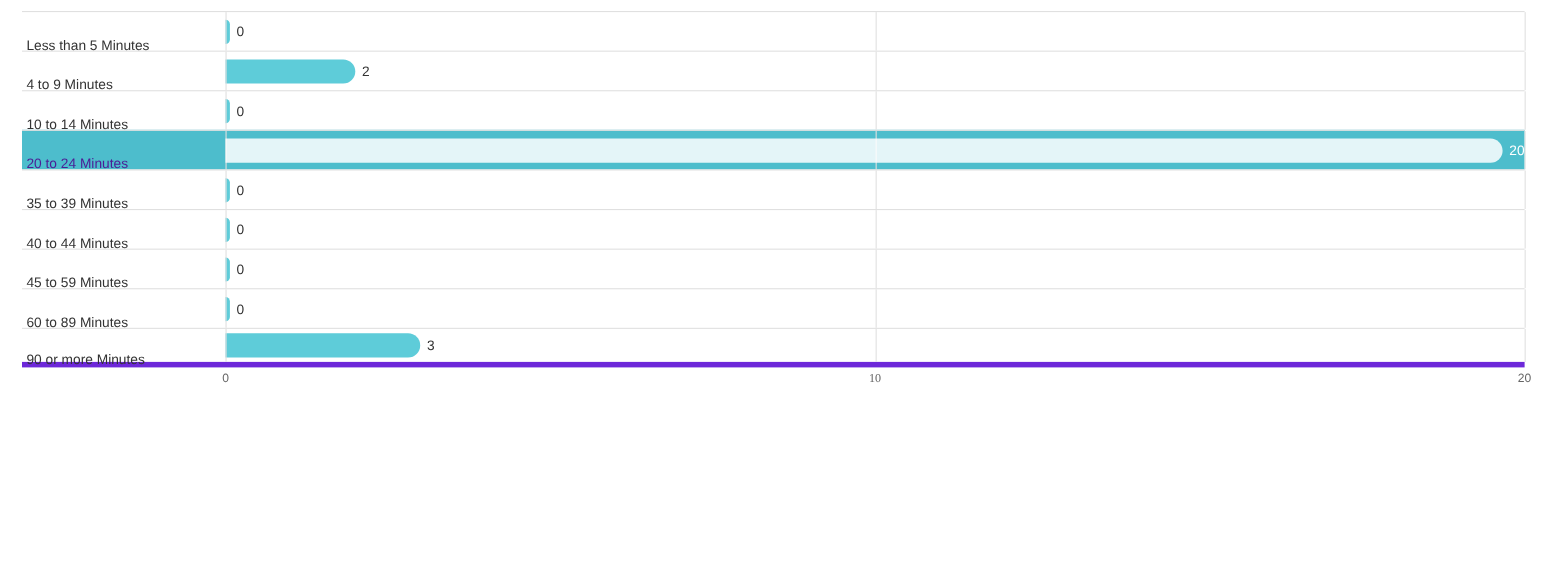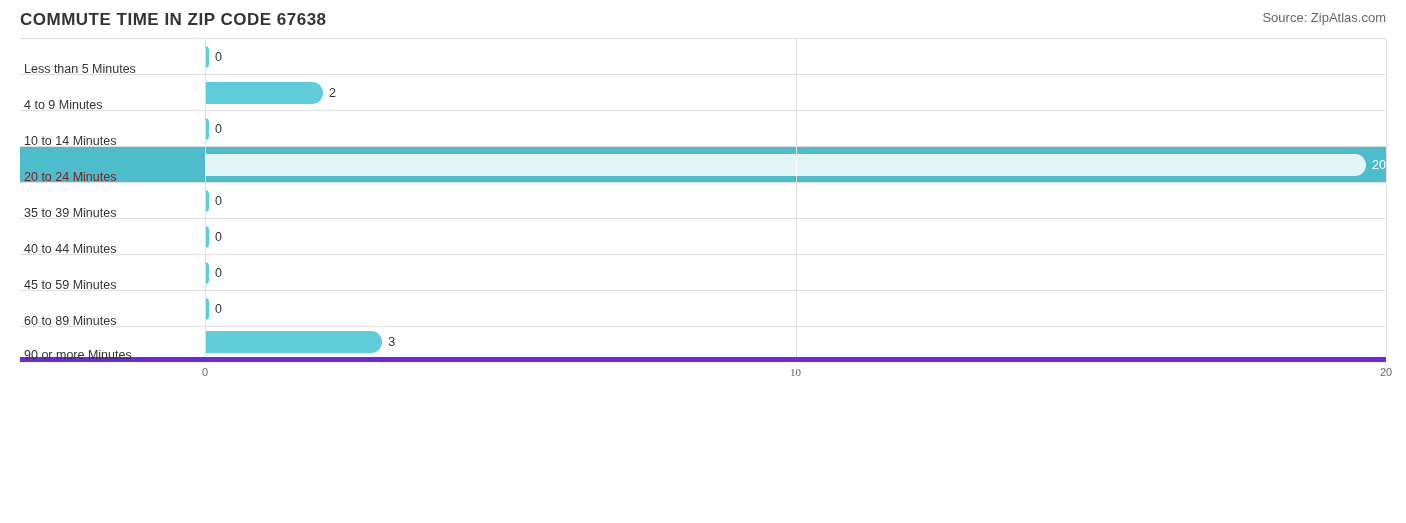--- a/index.html
+++ b/index.html
@@ -37,21 +37,21 @@
       height: 36px;
       border-top: 1px solid #e0e0e0;
     }
     .bar-row:last-of-type {
       border-bottom: 5px solid #6d28d9;
     }
     .bar-row.highlighted {
       background: #4dbdcc;
     }
     .bar-row.highlighted .label {
-      color: #7f1d1d;
+      color: #4c1d95;
     }
     .bar-row.highlighted .bar-value {
       color: #fff;
     }
     .label {
       width: 185px;
       min-width: 185px;
       font-size: 12.5px;
       color: #333;
       padding-left: 4px;
@@ -105,24 +105,20 @@
       bottom: 0;
       width: 1px;
       background: #e0e0e0;
       z-index: 0;
     }
   </style>
 </head>
 <body>
 
 <div>
-  <div class="header-row">
-    <span class="chart-title">COMMUTE TIME IN ZIP CODE 67638</span>
-    <span class="source-text">Source: ZipAtlas.com</span>
-  </div>
 
   <div class="chart-area" id="chart-area">
 
   <div class="bar-row">
         <span class="label">Less than 5 Minutes</span>
         <div class="bar-container" style="position: relative;">
           <div class="grid-line" style="left: 0%;"></div>
           <div class="grid-line" style="left: 50%;"></div>
           <div class="grid-line" style="left: 100%;"></div>
           <div class="bar" style="width: 4px;"></div>

